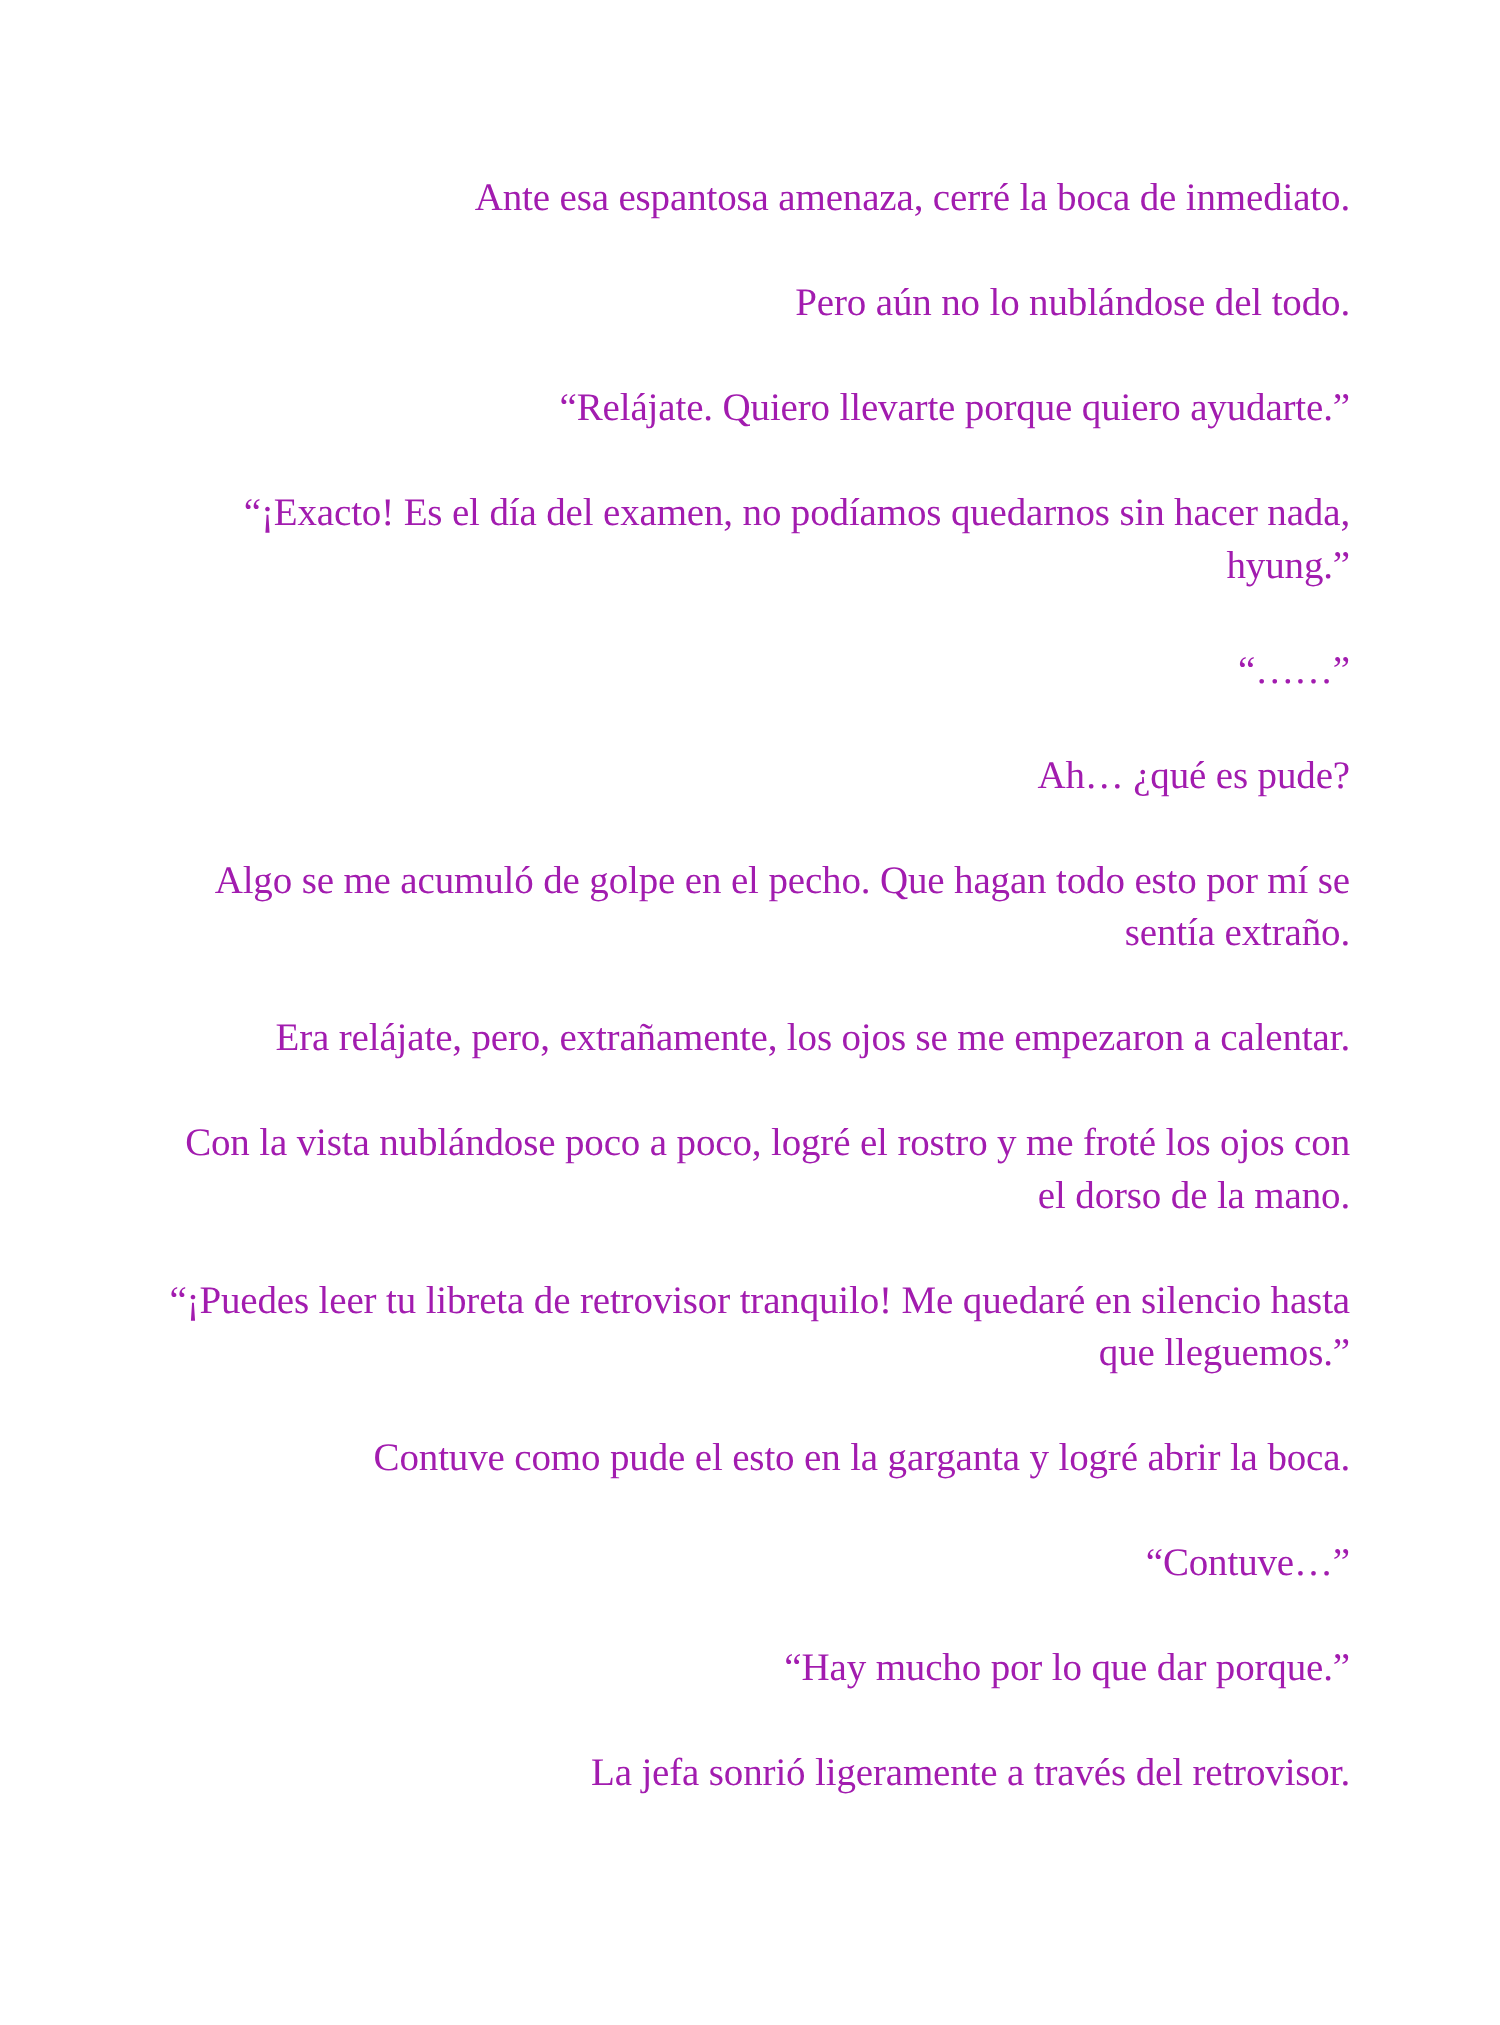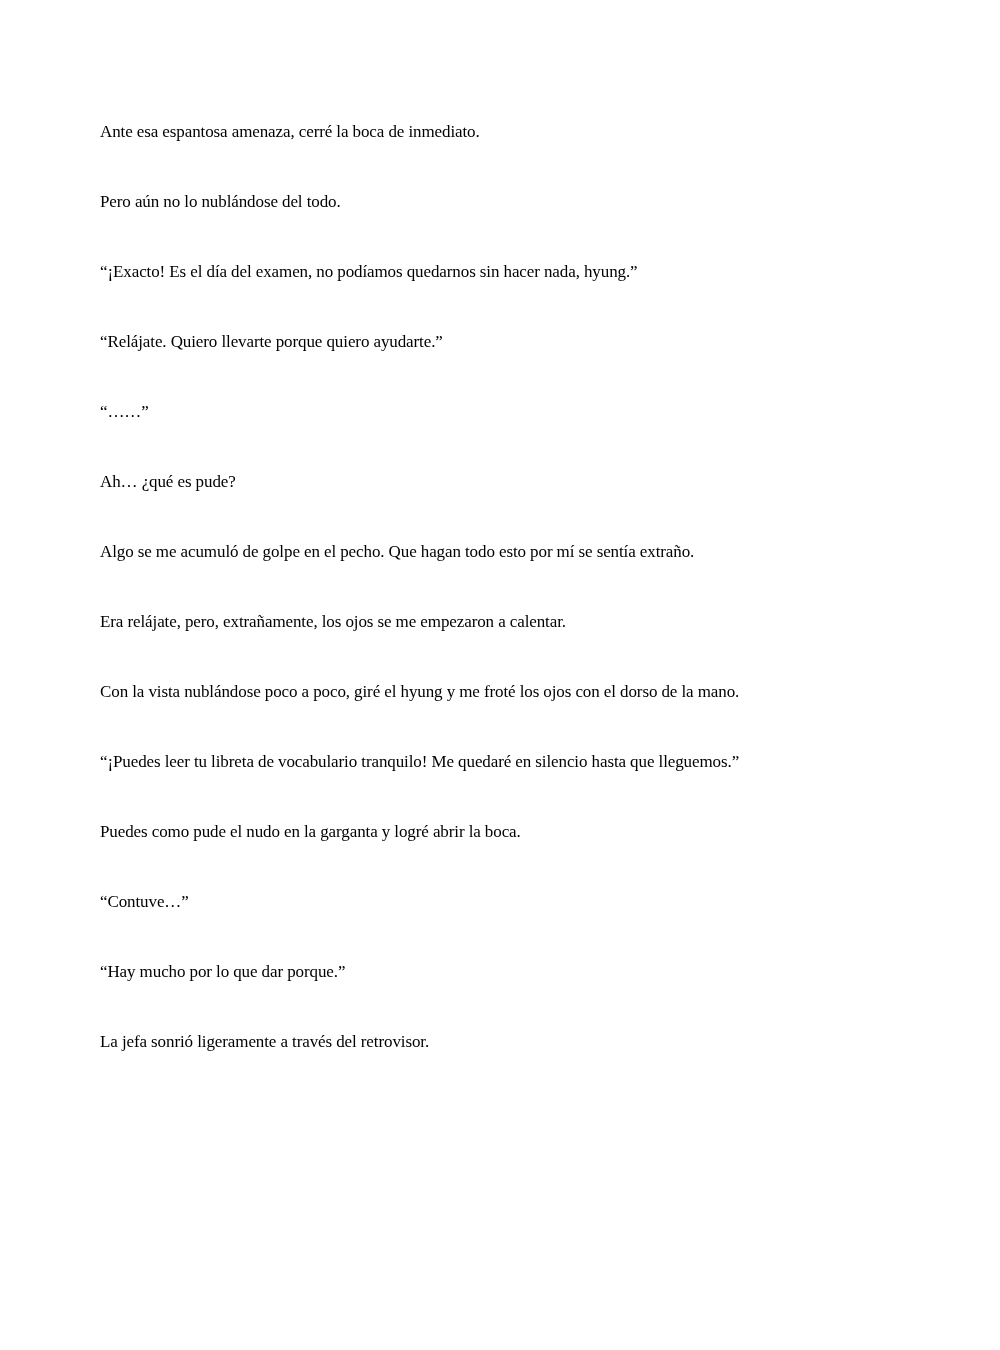--- a/index.html
+++ b/index.html
@@ -11,42 +11,43 @@
       width: 1000px;
       height: 1350px;
       overflow: hidden;
       position: relative;
     }
     .page {
       position: absolute;
       left: 100px;
       top: 114px;
       width: 800px;
-      color: #000000;
+      color: #a21caf;
       font-family: "Liberation Serif", "DejaVu Serif", serif;
-      font-size: 17px;
+      font-size: 26px;
       line-height: 35px;
       letter-spacing: -0.1px;
+      text-align: right;
     }
     .para {
       margin: 0 0 35px 0;
       padding: 0;
     }
   </style>
 </head>
 <body>
 
 <div class="page">
   <p class="para">Ante esa espantosa amenaza, cerré la boca de inmediato.</p>
   <p class="para">Pero aún no lo nublándose del todo.</p>
+  <p class="para">“Relájate. Quiero llevarte porque quiero ayudarte.”</p>
   <p class="para">“¡Exacto! Es el día del examen, no podíamos quedarnos sin hacer nada, hyung.”</p>
-  <p class="para">“Relájate. Quiero llevarte porque quiero ayudarte.”</p>
   <p class="para">“……”</p>
   <p class="para">Ah… ¿qué es pude?</p>
   <p class="para">Algo se me acumuló de golpe en el pecho. Que hagan todo esto por mí se sentía extraño.</p>
   <p class="para">Era relájate, pero, extrañamente, los ojos se me empezaron a calentar.</p>
-  <p class="para">Con la vista nublándose poco a poco, giré el hyung y me froté los ojos con el dorso de la mano.</p>
-  <p class="para">“¡Puedes leer tu libreta de vocabulario tranquilo! Me quedaré en silencio hasta que lleguemos.”</p>
-  <p class="para">Puedes como pude el nudo en la garganta y logré abrir la boca.</p>
+  <p class="para">Con la vista nublándose poco a poco, logré el rostro y me froté los ojos con el dorso de la mano.</p>
+  <p class="para">“¡Puedes leer tu libreta de retrovisor tranquilo! Me quedaré en silencio hasta que lleguemos.”</p>
+  <p class="para">Contuve como pude el esto en la garganta y logré abrir la boca.</p>
   <p class="para">“Contuve…”</p>
   <p class="para">“Hay mucho por lo que dar porque.”</p>
   <p class="para">La jefa sonrió ligeramente a través del retrovisor.</p>
 </div>
 
 </body></html>

